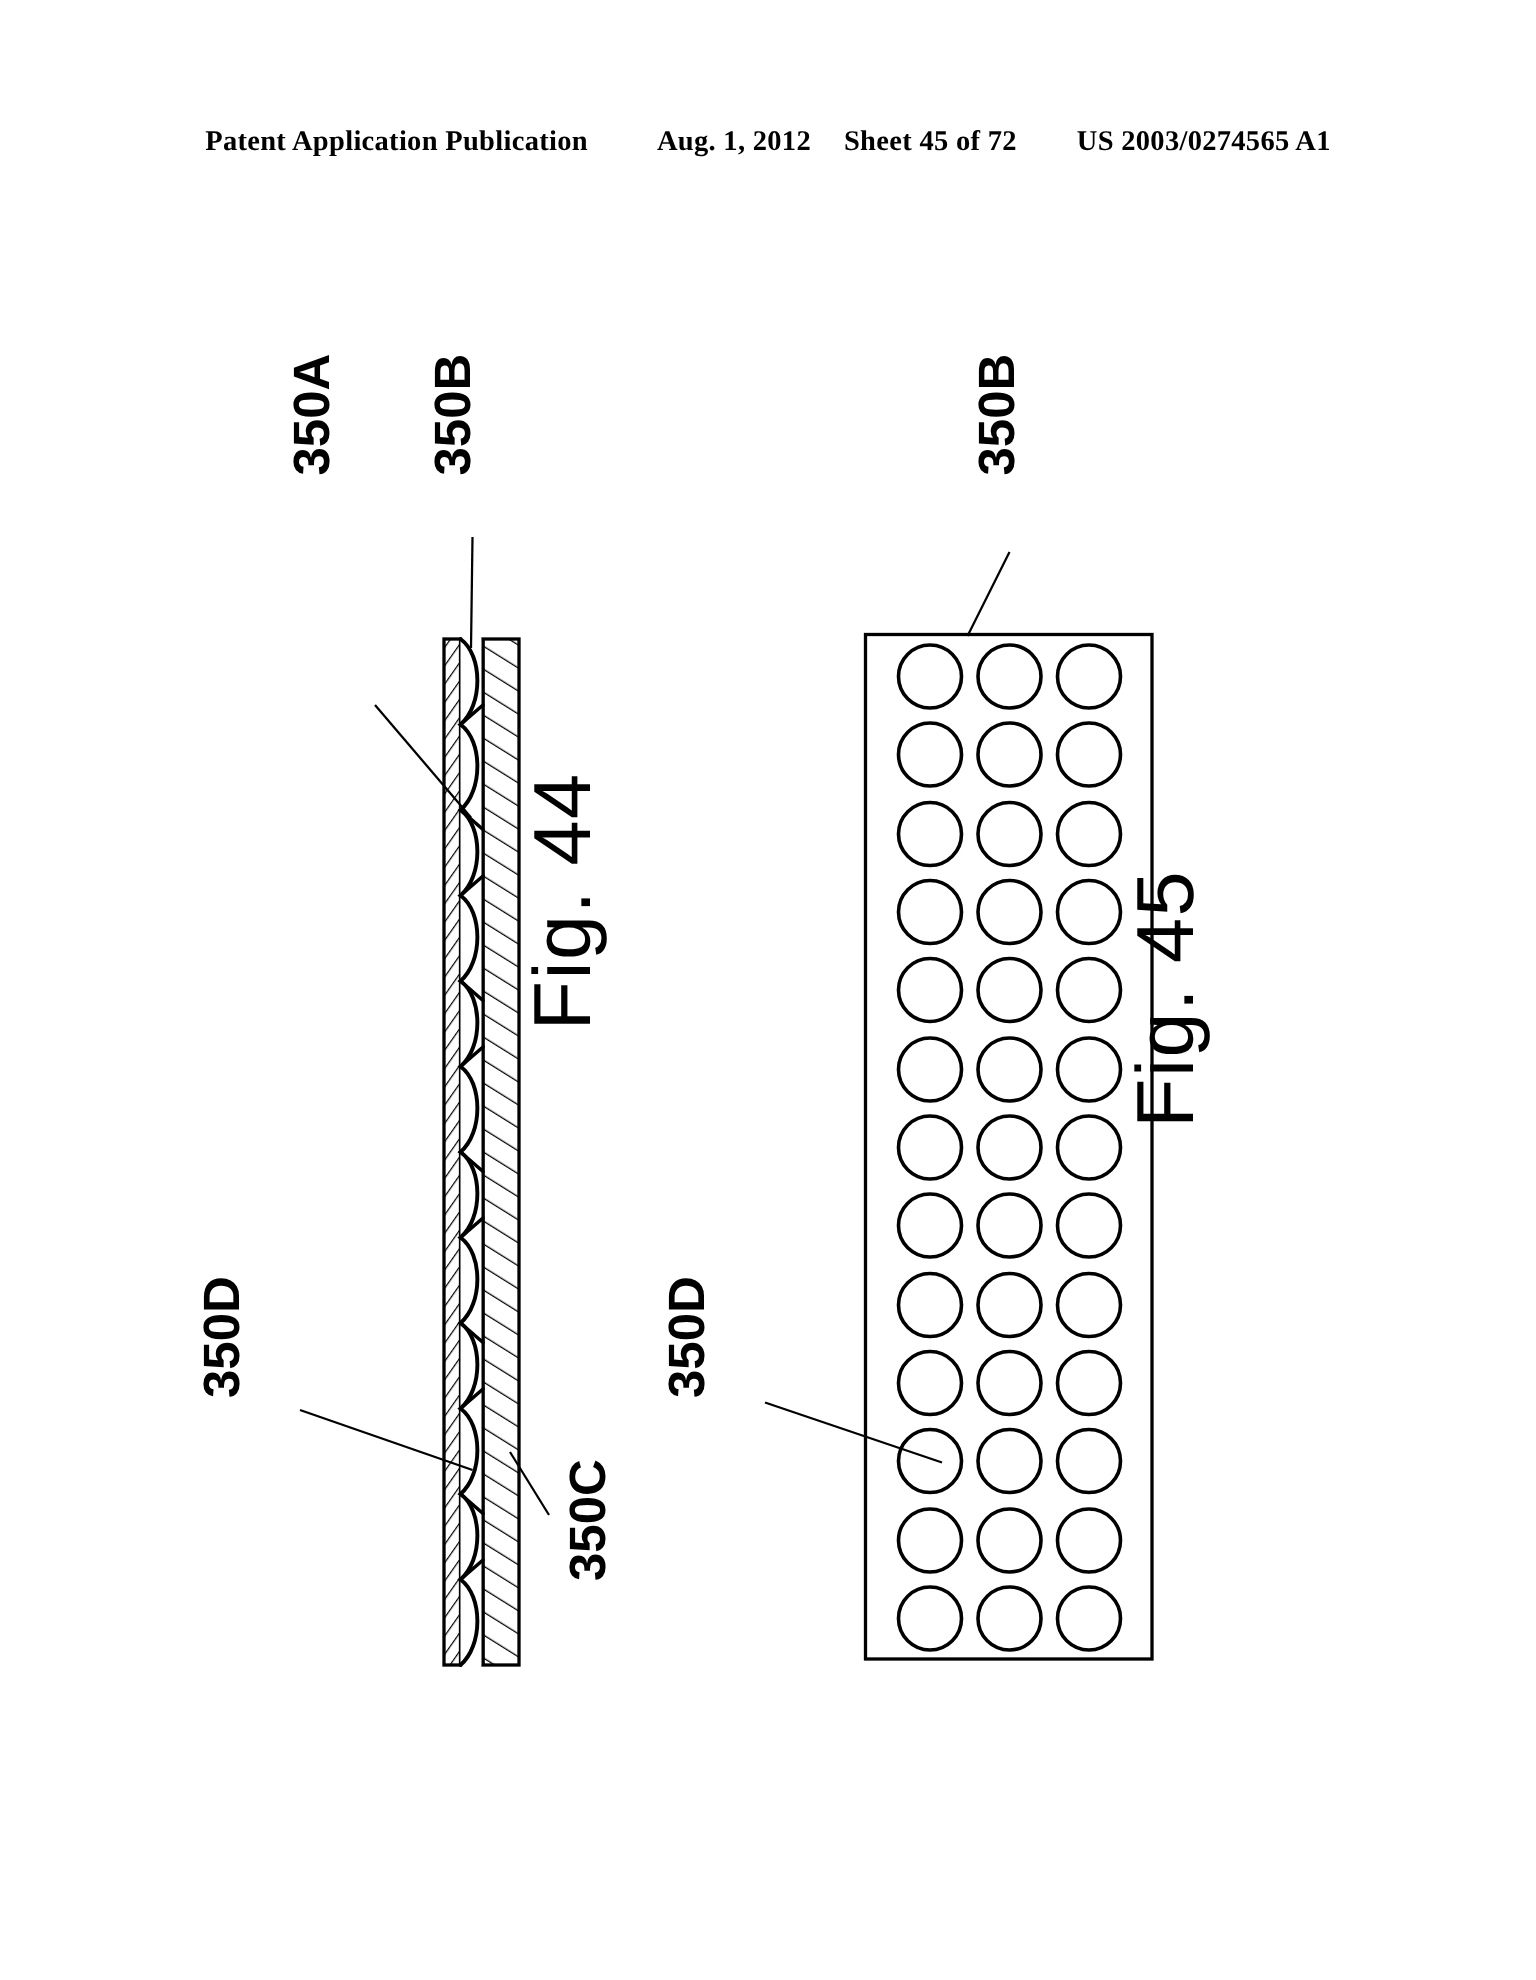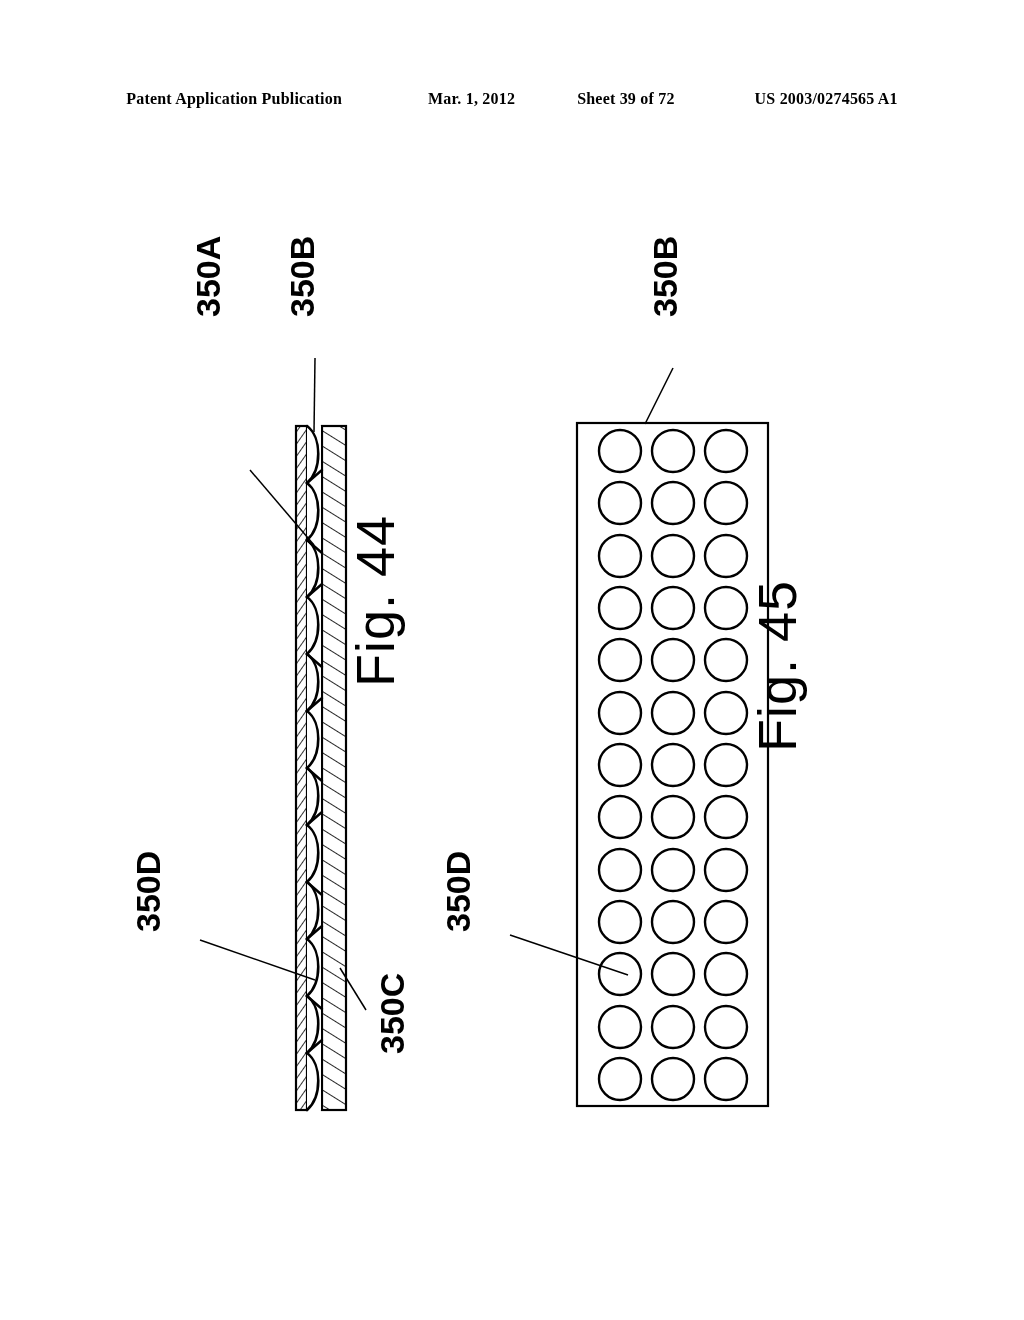--- a/index.html
+++ b/index.html
@@ -17,28 +17,27 @@
 
   
   #patent-header {
     position: absolute;
     left: 0;
     top: 84px;
     width: 1024px;
     height: 30px;
     display: flex;
     justify-content: center;
-    align-items: center;
+    align-items: flex-start;
     font-family: "Liberation Serif", serif;
     font-weight: bold;
-    font-size: 16px;
+    font-size: 19px;
     color: #000;
     letter-spacing: 0.2px;
     white-space: nowrap;
-    gap: 20px;
   }
   #patent-header .hdr-seg { display: inline-block; }
   #patent-header .gap-lg { width: 46px; display: inline-block; }
   #patent-header .gap-md { width: 22px; display: inline-block; }
   #patent-header .gap-xl { width: 40px; display: inline-block; }
 
   
   #drawing-sheet {
     position: absolute;
     left: 0;
@@ -80,23 +79,23 @@
   }
 </style>
 </head>
 <body>
 
 <div id="drawing-sheet">
 
   <div id="patent-header">
     <span class="hdr-seg">Patent Application Publication</span>
     <span class="gap-lg"></span>
-    <span class="hdr-seg">Mar. 1, 2012</span>
+    <span class="hdr-seg">Aug. 1, 2012</span>
     <span class="gap-md"></span>
-    <span class="hdr-seg">Sheet 39 of 72</span>
+    <span class="hdr-seg">Sheet 45 of 72</span>
     <span class="gap-xl"></span>
     <span class="hdr-seg">US 2003/0274565 A1</span>
   </div>
 
   <svg id="drawing-svg" viewBox="0 0 1024 1320" xmlns="http://www.w3.org/2000/svg">
     <defs>
 
       <pattern id="hatchThin" width="7" height="7" patternUnits="userSpaceOnUse" patternTransform="rotate(35)">
         <line x1="0" y1="0" x2="0" y2="7" stroke="#000" stroke-width="1.6"></line>
       </pattern>

